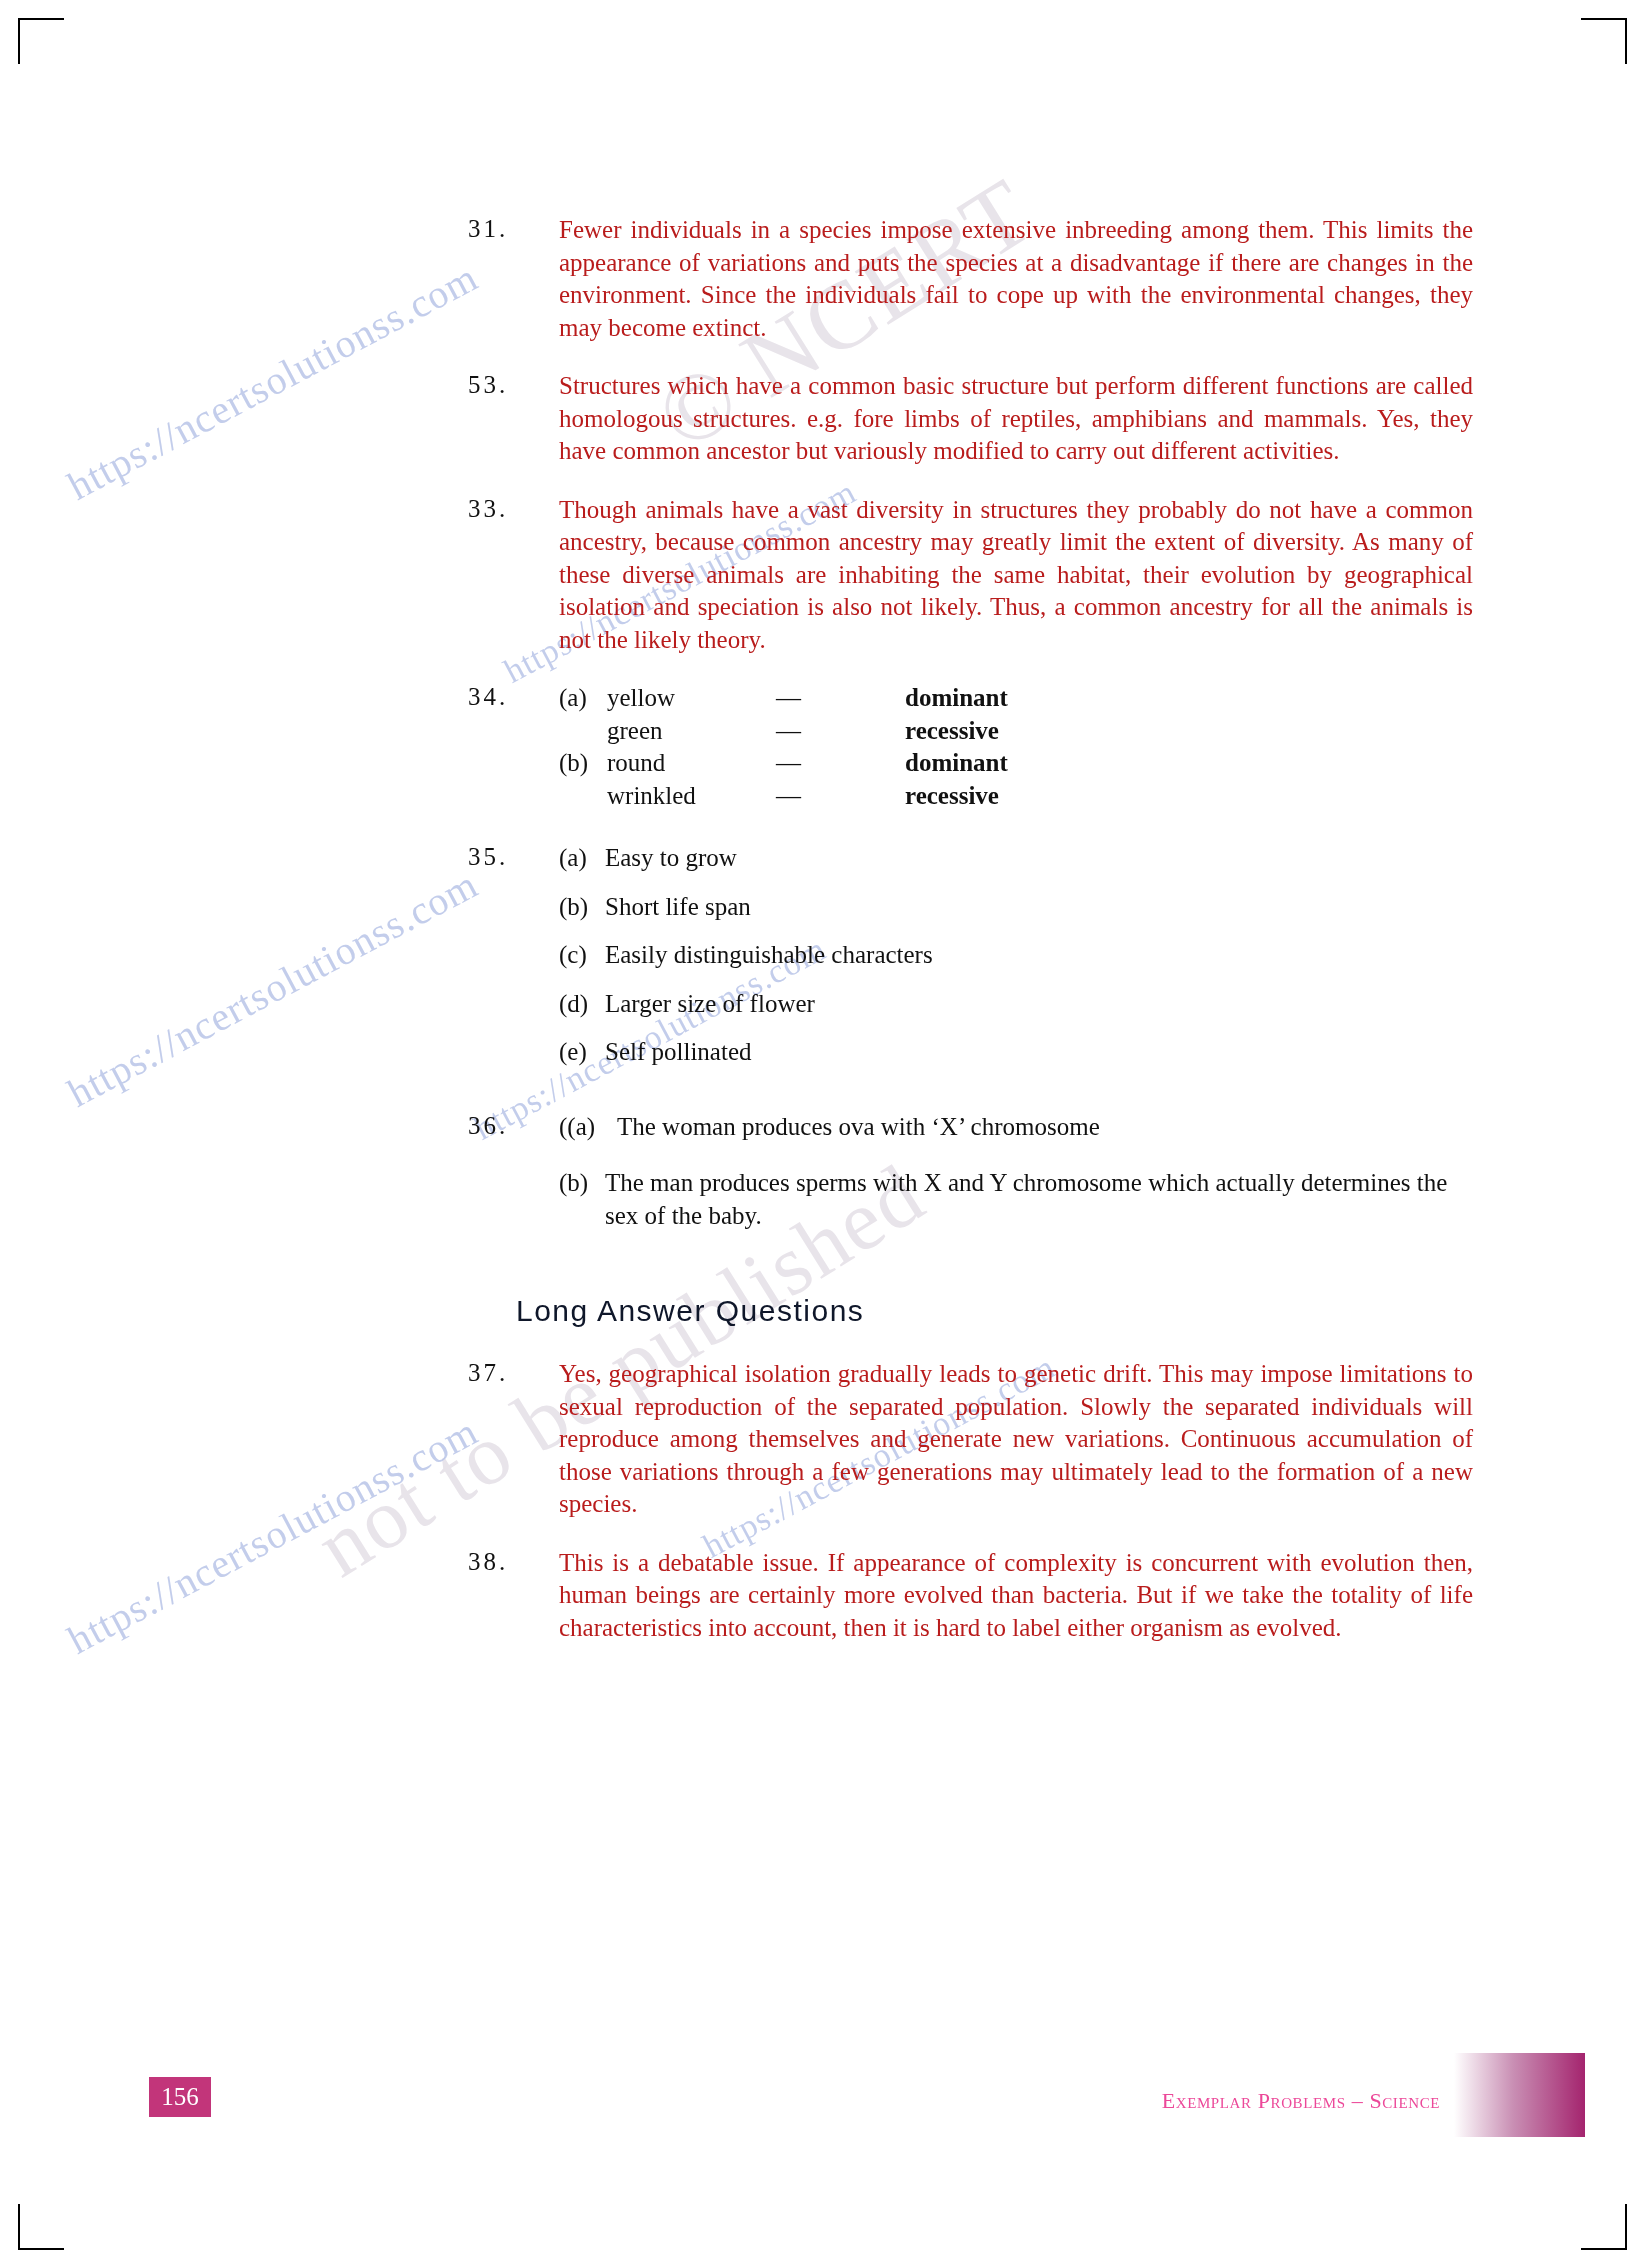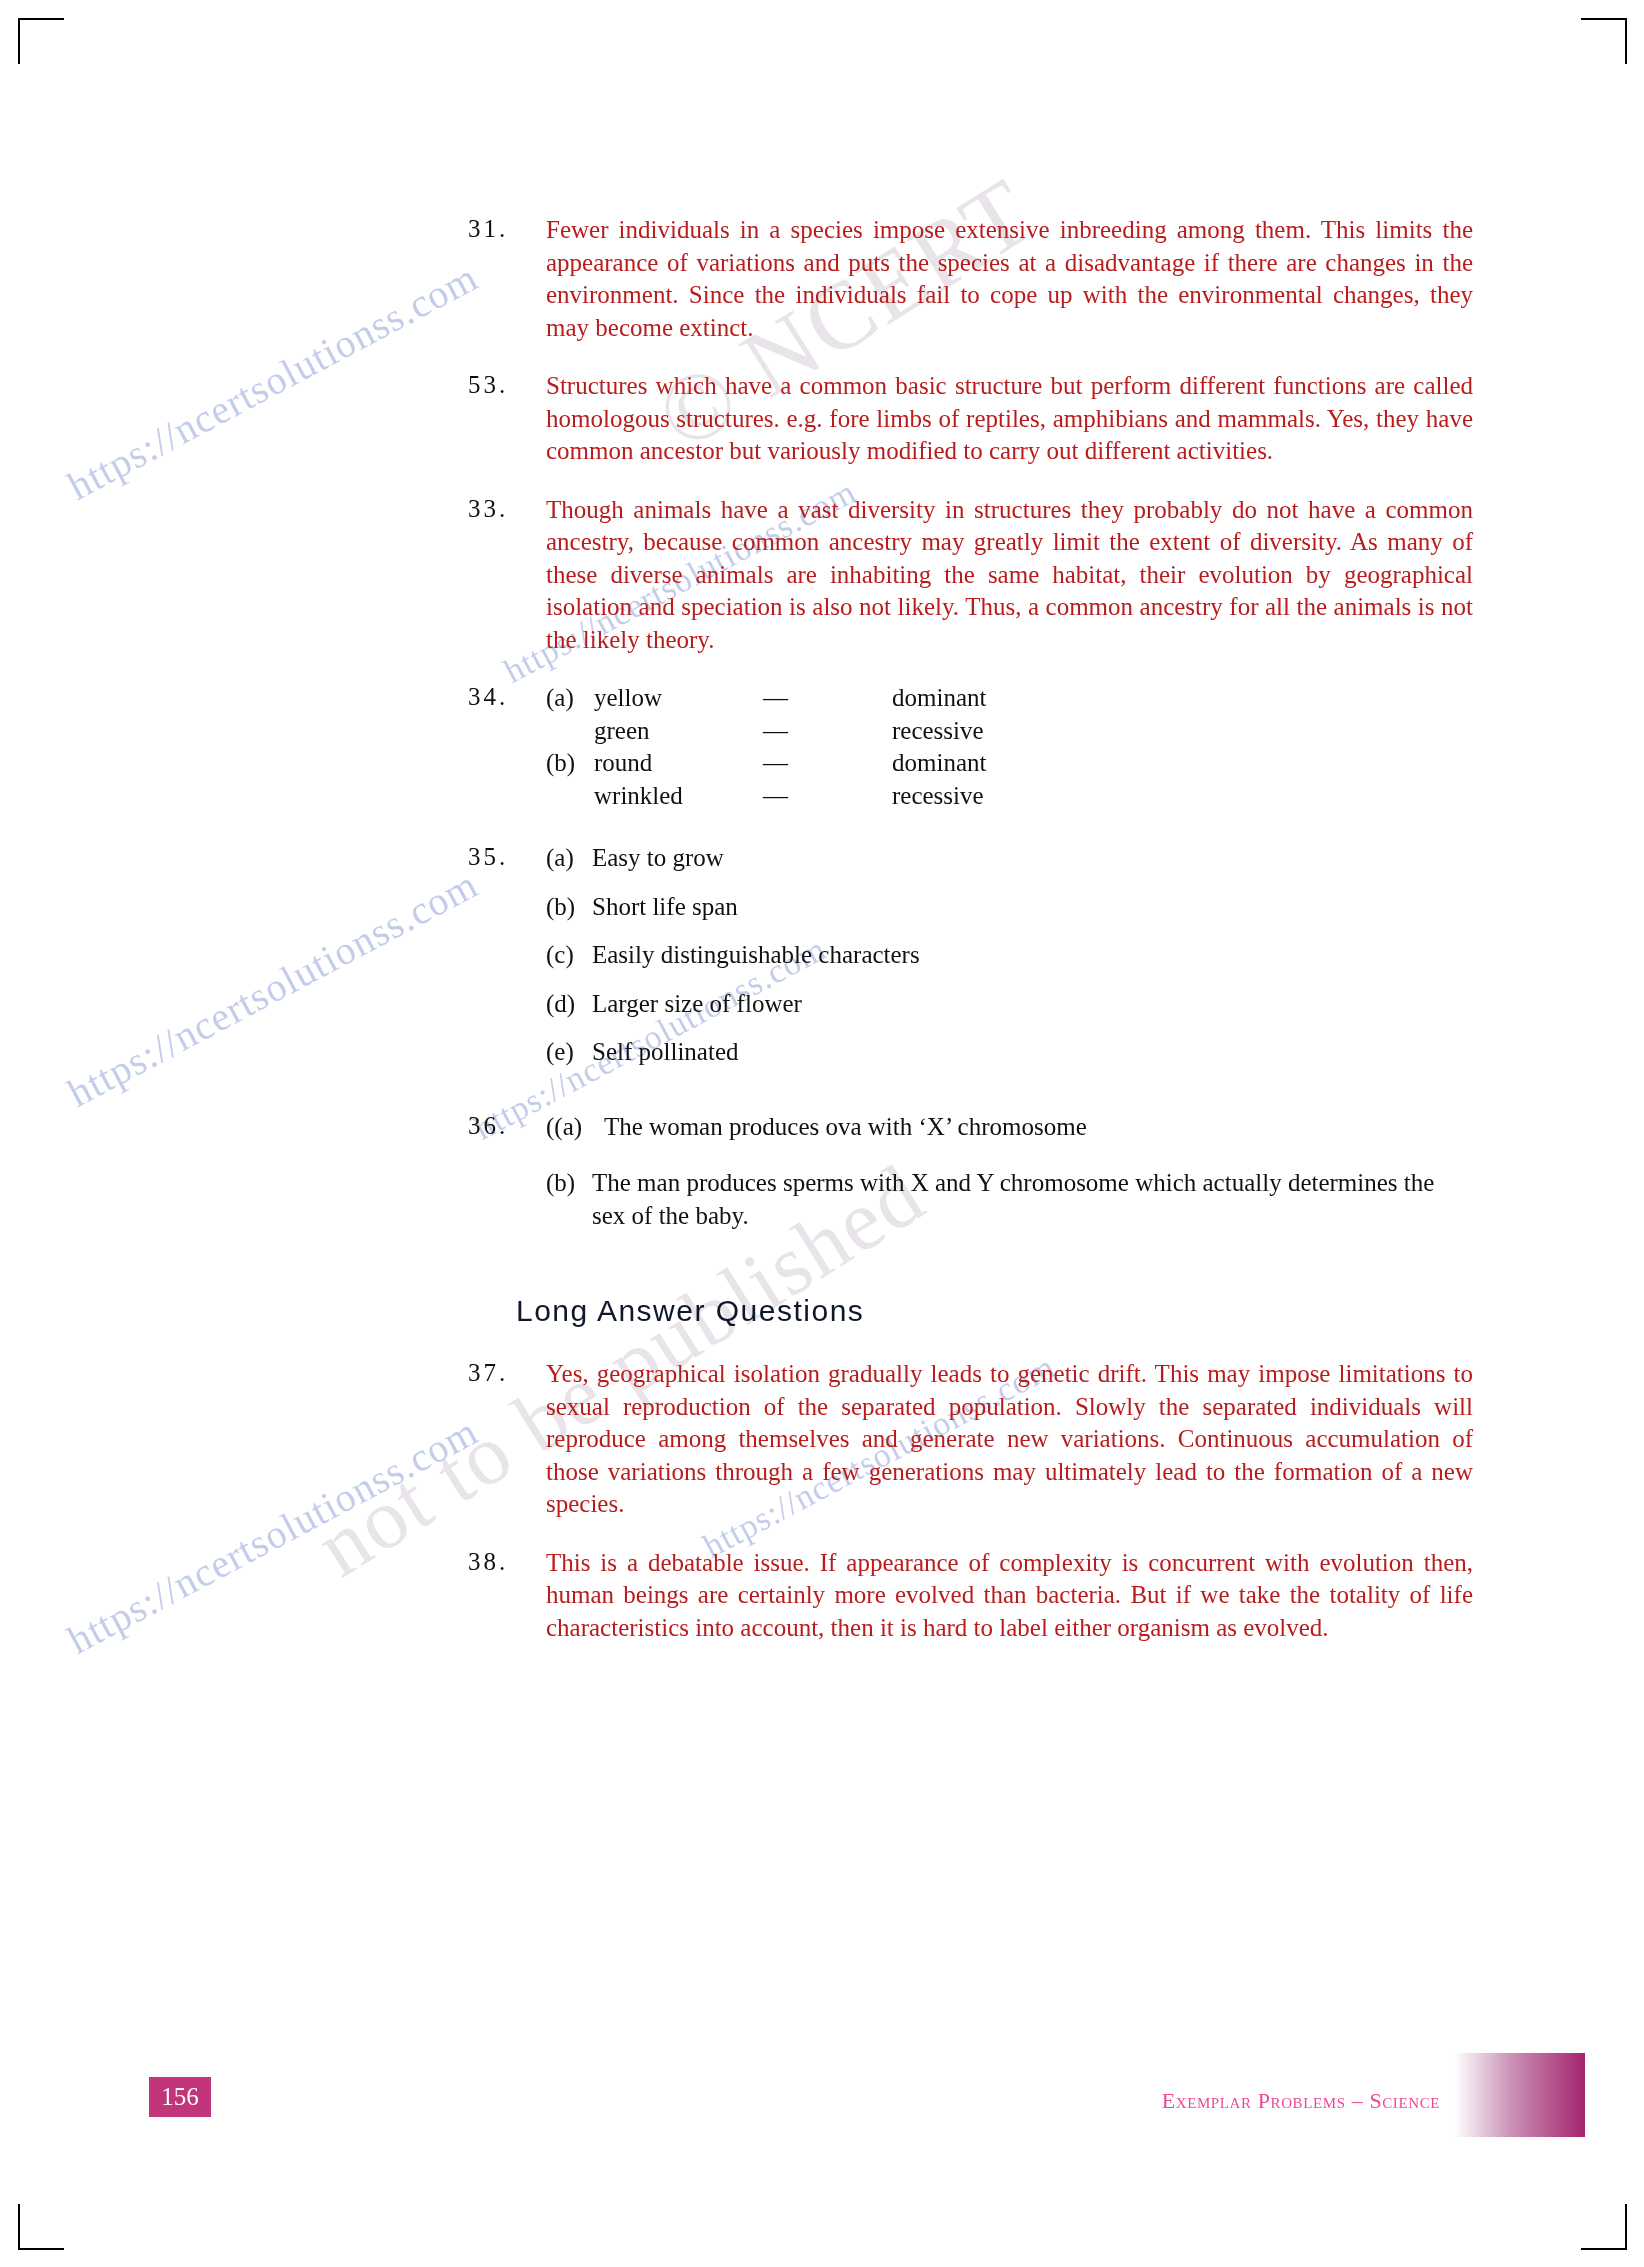--- a/index.html
+++ b/index.html
@@ -58,20 +58,21 @@
   .content {
     position: absolute;
     left: 468px;
     top: 214px;
     width: 1005px;
   }
 
   .item {
     display: flex;
     margin-bottom: 26px;
+    gap: 13px;
   }
   .num {
     width: 78px;
     flex: 0 0 78px;
     font-size: 25px;
     letter-spacing: 3px;
     color: #111;
     padding-top: 1px;
   }
   .body {
@@ -89,21 +90,21 @@
     line-height: 1.30;
     color: #111;
   }
   .pairs .row {
     display: flex;
     align-items: baseline;
   }
   .pairs .lbl { width: 48px; flex: 0 0 48px; }
   .pairs .trait { width: 169px; flex: 0 0 169px; }
   .pairs .dash { width: 129px; flex: 0 0 129px; }
-  .pairs .val { flex: 1; }
+  .pairs .val { flex: 1; font-weight: bold; }
 
   
   .sub {
     display: flex;
     font-size: 25px;
     line-height: 1.30;
     color: #111;
     margin-bottom: 16px;
   }
   .sub .tag { width: 46px; flex: 0 0 46px; }

